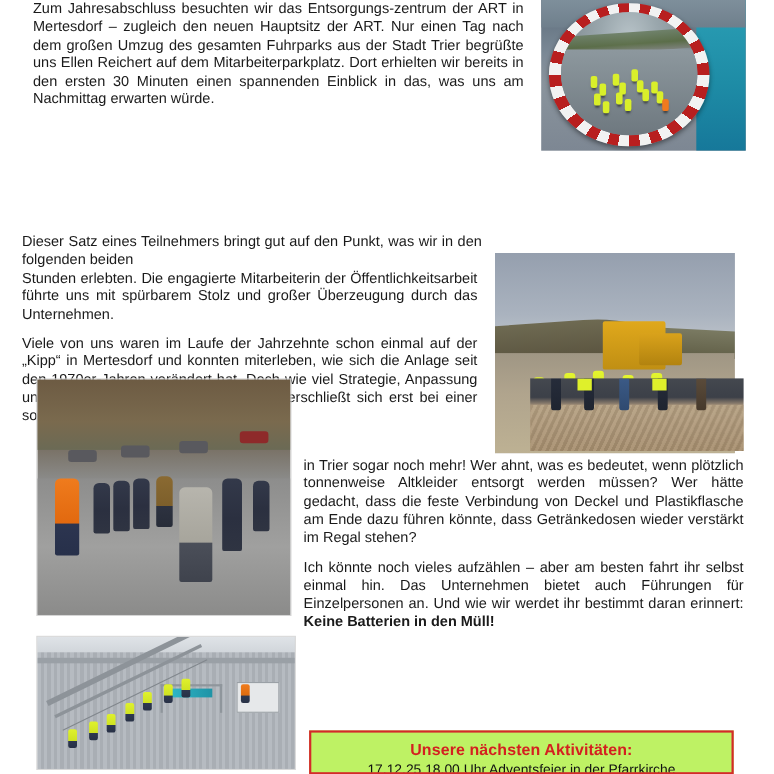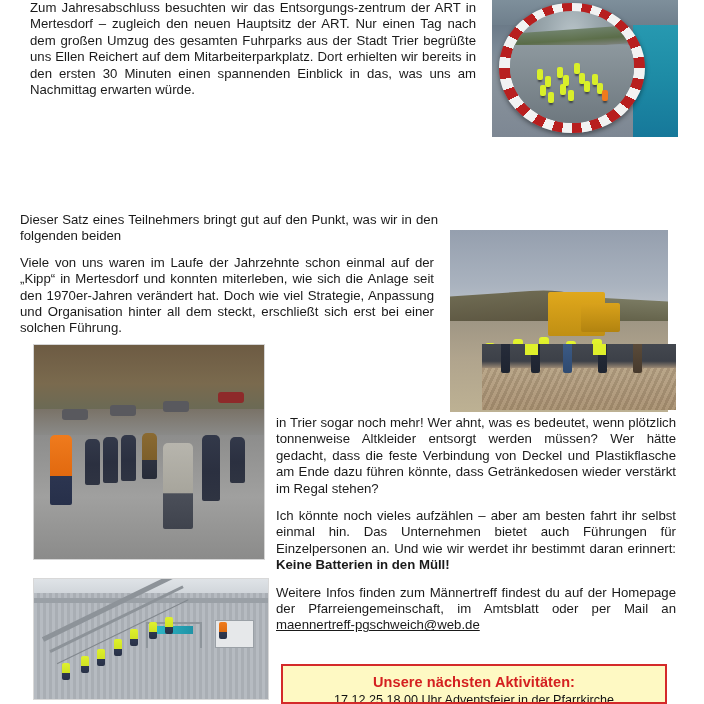--- a/index.html
+++ b/index.html
@@ -136,21 +136,21 @@
   }
 
   
   #activity-box {
     position: absolute;
     left: 281px;
     top: 664px;
     width: 386px;
     height: 40px;
     border: 2px solid #d42a2a;
-    background: #fef9c3;
+    background: #bef264;
     box-sizing: border-box;
     overflow: hidden;
   }
   #activity-title {
     text-align: center;
     color: #d42020;
     font-weight: bold;
     font-size: 14.5px;
     line-height: 18px;
     margin: 7px 0 0 0;
@@ -334,20 +334,21 @@
       <div class="gp-p" style="left:35%;top:63%"></div>
       <div class="gp-p" style="left:41%;top:59%"></div>
       <div class="gp-p" style="left:47%;top:64%"></div>
       <div class="gp-p" style="left:53%;top:61%"></div>
       <div class="gp-p" style="left:59%;top:63%"></div>
       <div class="gp-p" style="left:65%;top:60%"></div>
       <div class="gp-p" style="left:71%;top:63%"></div>
     </div>
 
     <p id="para2" class="para">Dieser Satz eines Teilnehmers bringt gut auf den Punkt, was wir in den folgenden beiden</p>
+    <p id="para2-rest" class="para">Stunden erlebten. Die engagierte Mitarbeiterin der Öffentlichkeitsarbeit führte uns mit spürbarem Stolz und großer Überzeugung durch das Unternehmen.</p>
     <p id="para3" class="para">Viele von uns waren im Laufe der Jahrzehnte schon einmal auf der „Kipp“ in Mertesdorf und konnten miterleben, wie sich die Anlage seit den 1970er-Jahren verändert hat. Doch wie viel Strategie, Anpassung und Organisation hinter all dem steckt, erschließt sich erst bei einer solchen Führung.</p>
   </div>
 
   <div id="street-photo" class="photo">
     <div class="sp-trees"></div>
     <div class="sp-road"></div>
     <div class="sp-car" style="left:12%;top:30%"></div>
     <div class="sp-car" style="left:33%;top:28%"></div>
     <div class="sp-car" style="left:56%;top:26%"></div>
     <div class="sp-car" style="left:80%;top:22%;background:#8e2a2a"></div>
@@ -392,23 +393,20 @@
       <div class="mp-viz" style="left:57%"></div>
     </div>
 
 
     <p id="para4-rest" class="para">in Trier sogar noch mehr! Wer ahnt, was es bedeutet, wenn plötzlich tonnenweise Altkleider entsorgt werden müssen? Wer hätte gedacht, dass die feste Verbindung von Deckel und Plastikflasche am Ende dazu führen könnte, dass Getränkedosen wieder verstärkt im Regal stehen?</p>
 
     <p id="para5" class="para">
       <span>Ich könnte noch vieles aufzählen – aber am besten fahrt ihr selbst einmal hin. Das Unternehmen bietet auch Führungen für Einzelpersonen an. Und wie wir werdet ihr bestimmt daran erinnert: </span><span class="bold">Keine Batterien in den Müll!</span>
     </p>
 
-    <p id="para6" class="para">
-      <span>Weitere Infos finden zum Männertreff findest du auf der Homepage der Pfarreiengemeinschaft, im Amtsblatt oder per Mail an </span><span class="mail">maennertreff-pgschweich@web.de</span>
-    </p>
   </div>
 
   <div id="activity-box">
     <p id="activity-title">Unsere nächsten Aktivitäten:</p>
     <p id="activity-line1">17.12.25 18.00 Uhr Adventsfeier in der Pfarrkirche</p>
   </div>
 
 </div>
 
 </body></html>

